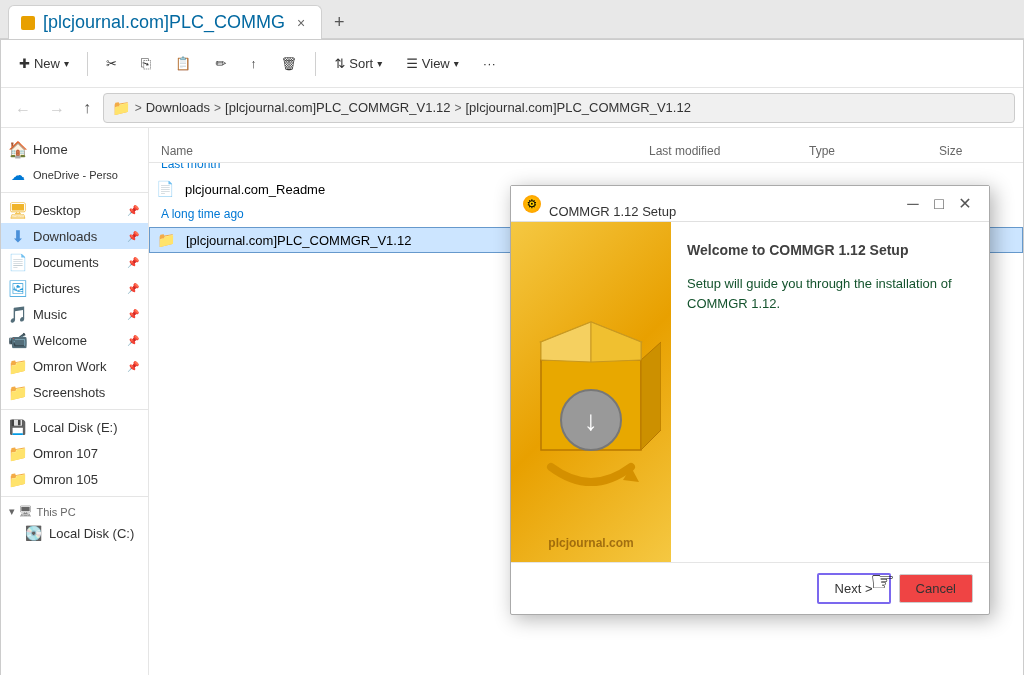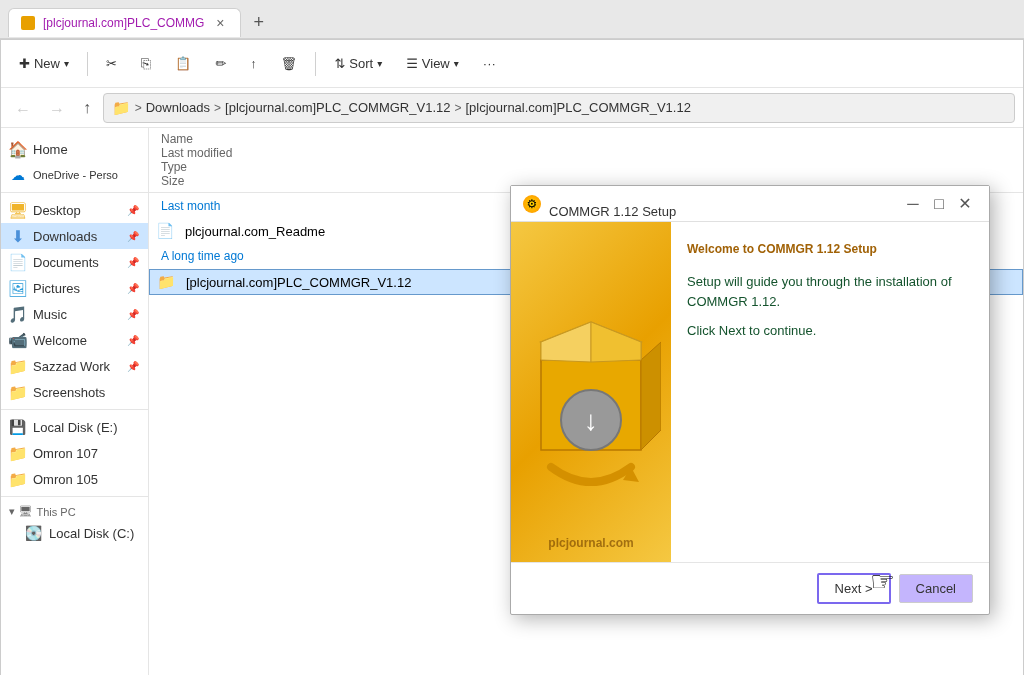--- a/index.html
+++ b/index.html
@@ -3,21 +3,21 @@
   <meta charset="utf-8">
   <style>
     * { margin: 0; padding: 0; box-sizing: border-box; }
     body { font-family: 'Segoe UI', sans-serif; background: #f0f0f0; width: 1024px; height: 675px; overflow: hidden; position: relative; }
 
     
     .browser-chrome { background: #f3f3f3; border-bottom: 1px solid #d0d0d0; }
     .tab-bar { display: flex; align-items: center; padding: 6px 8px 0; background: #e8e8e8; height: 38px; }
     .tab { display: flex; align-items: center; background: #fff; border-radius: 6px 6px 0 0; padding: 6px 12px; font-size: 13px; gap: 8px; min-width: 180px; border: 1px solid #d0d0d0; border-bottom: none; }
     .tab-favicon { width: 14px; height: 14px; background: #e8a000; border-radius: 2px; display: inline-block; }
-    .tab-title { font-size: 12px; color: #a21caf; flex: 1; text-align: right; }
+    .tab-title { font-size: 18px; color: #0369a1; flex: 1; text-align: right; }
     .tab-close { color: #666; font-size: 14px; cursor: pointer; width: 16px; height: 16px; display: flex; align-items: center; justify-content: center; border-radius: 50%; }
     .new-tab { background: none; border: none; font-size: 18px; color: #555; cursor: pointer; padding: 4px 8px; margin-left: 4px; }
 
     
     .explorer-window { background: #fff; display: flex; flex-direction: column; height: 637px; border: 1px solid #ccc; }
 
     
     .toolbar { display: flex; align-items: center; padding: 4px 8px; background: #fff; border-bottom: 1px solid #e5e5e5; gap: 4px; height: 48px; }
     .toolbar-btn { display: flex; align-items: center; gap: 4px; padding: 5px 10px; border-radius: 4px; border: none; background: none; font-size: 13px; cursor: pointer; color: #333; }
     .toolbar-separator { width: 1px; height: 24px; background: #d0d0d0; margin: 0 4px; }
@@ -42,21 +42,21 @@
     .sidebar-section { padding: 4px 8px 2px; font-size: 11px; color: #666; display: flex; align-items: center; gap: 4px; }
     .sidebar-pin { color: #aaa; font-size: 10px; margin-left: auto; }
     .folder-icon { color: #f0b429; font-size: 16px; }
     .home-icon { color: #555; font-size: 16px; }
     .onedrive-icon { color: #0078d4; font-size: 14px; }
     .sidebar-divider { height: 1px; background: #e5e5e5; margin: 4px 0; }
     .disk-icon { color: #333; font-size: 14px; }
 
     
     .file-list { flex: 1; overflow: auto; }
-    .file-list-header { display: flex; padding: 4px 8px; border-bottom: 1px solid #e5e5e5; background: #fff; font-size: 12px; color: #666; position: sticky; top: 0; z-index: 1; flex-direction: column; }
+    .file-list-header { display: flex; padding: 4px 8px; border-bottom: 1px solid #e5e5e5; background: #fff; font-size: 12px; color: #666; position: sticky; top: 12px; z-index: 1; }
     .col-name { flex: 1; padding: 0 4px; }
     .col-date { width: 160px; padding: 0 4px; }
     .col-type { width: 130px; padding: 0 4px; }
     .col-size { width: 80px; padding: 0 4px; }
     .section-label { padding: 6px 12px; font-size: 12px; color: #0078d4; font-weight: 500; }
     .file-row { display: flex; align-items: center; padding: 3px 8px; font-size: 13px; cursor: pointer; }
     .file-row.selected { background: #cce5ff; border: 1px solid #6699cc; }
     .file-icon { width: 18px; height: 18px; margin-right: 6px; flex-shrink: 0; display: flex; align-items: center; justify-content: center; font-size: 15px; }
 
     
@@ -64,25 +64,25 @@
     .dialog { position: absolute; top: 185px; left: 510px; width: 480px; background: #fff; border: 1px solid #aaa; box-shadow: 4px 4px 20px rgba(0,0,0,0.3); border-radius: 2px; z-index: 101; }
     .dialog-titlebar { display: flex; align-items: center; background: #fff; border-bottom: 1px solid #e0e0e0; padding: 8px 12px; height: 36px; gap: 8px; }
     .dialog-title-icon { width: 18px; height: 18px; background: radial-gradient(circle, #ffd700, #ff8c00); border-radius: 50%; display: flex; align-items: center; justify-content: center; font-size: 12px; flex-shrink: 0; }
     .dialog-title-text { font-size: 13px; color: #333; flex: 1; margin-top: 16px; }
     .dialog-controls { display: flex; gap: 2px; }
     .dialog-ctrl-btn { width: 24px; height: 24px; border: none; background: none; cursor: pointer; font-size: 16px; color: #555; border-radius: 4px; display: flex; align-items: center; justify-content: center; }
     .dialog-body { display: flex; }
     .dialog-image { width: 160px; background: linear-gradient(135deg, #f5c842 0%, #e8a000 50%, #f5c842 100%); display: flex; align-items: center; justify-content: center; flex-direction: column; position: relative; overflow: hidden; min-height: 340px; }
     .watermark { position: absolute; bottom: 20px; left: 0; right: 0; text-align: center; font-size: 11px; font-weight: bold; color: rgba(100,60,0,0.6); margin-top: 6px; }
     .dialog-content { flex: 1; padding: 20px 16px; }
-    .dialog-heading { font-size: 12px; font-weight: bold; color: #a16207; margin-bottom: 16px; }
+    .dialog-heading { font-size: 14px; font-weight: bold; color: #404040; margin-bottom: 16px; }
     .dialog-text { font-size: 13px; color: #14532d; line-height: 1.5; margin-bottom: 10px; }
     .dialog-footer { display: flex; justify-content: flex-end; align-items: center; padding: 10px 16px; border-top: 1px solid #e5e5e5; gap: 8px; }
     .btn-next { padding: 6px 16px; background: #fff; border: 2px solid #7b68ee; color: #333; font-size: 13px; cursor: pointer; border-radius: 2px; }
-    .btn-cancel { padding: 6px 16px; background: #c4b5fd; border: 1px solid #ccc; color: #333; font-size: 13px; cursor: pointer; border-radius: 2px; }
+    .btn-cancel { padding: 6px 16px; background: #ef4444; border: 1px solid #ccc; color: #333; font-size: 13px; cursor: pointer; border-radius: 2px; }
 
     
     .cursor { position: absolute; z-index: 200; pointer-events: none; }
     .cursor-hand { font-size: 28px; transform: scaleX(-1); }
   </style>
 </head>
 <body>
 
 <div class="browser-chrome">
   <div class="tab-bar">
@@ -190,21 +190,21 @@
         <span>Music</span>
         <span class="sidebar-pin">📌</span>
       </div>
       <div class="sidebar-item">
         <span class="icon folder-icon">📹</span>
         <span>Welcome</span>
         <span class="sidebar-pin">📌</span>
       </div>
       <div class="sidebar-item">
         <span class="icon folder-icon">📁</span>
-        <span>Sazzad Work</span>
+        <span>Omron Work</span>
         <span class="sidebar-pin">📌</span>
       </div>
       <div class="sidebar-item">
         <span class="icon folder-icon">📁</span>
         <span>Screenshots</span>
       </div>
       <div class="sidebar-divider"></div>
       <div class="sidebar-item">
         <span class="icon disk-icon">💾</span>
         <span>Local Disk (E:)</span>
@@ -292,21 +292,20 @@
 
           <path d="M 30,185 Q 70,215 110,185" stroke="#d49000" stroke-width="8" fill="none" stroke-linecap="round"></path>
           <polygon points="110,185 118,200 102,198" fill="#d49000"></polygon>
         </svg>
         <div class="watermark" style="position:absolute; bottom:12px; left:0; right:0; text-align:center; font-size:12px; font-weight:bold; color:rgba(120,70,0,0.65);">plcjournal.com</div>
       </div>
 
       <div class="dialog-content">
         <div class="dialog-heading">Welcome to COMMGR 1.12 Setup</div>
         <p class="dialog-text">Setup will guide you through the installation of COMMGR 1.12.</p>
-        <p class="dialog-text">Click Next to continue.</p>
       </div>
     </div>
     <div class="dialog-footer">
       <button class="btn-next">Next &gt;</button>
       <button class="btn-cancel">Cancel</button>
     </div>
   </div>
 </div>
 
 <div class="cursor" style="left: 870px; top: 565px;">

